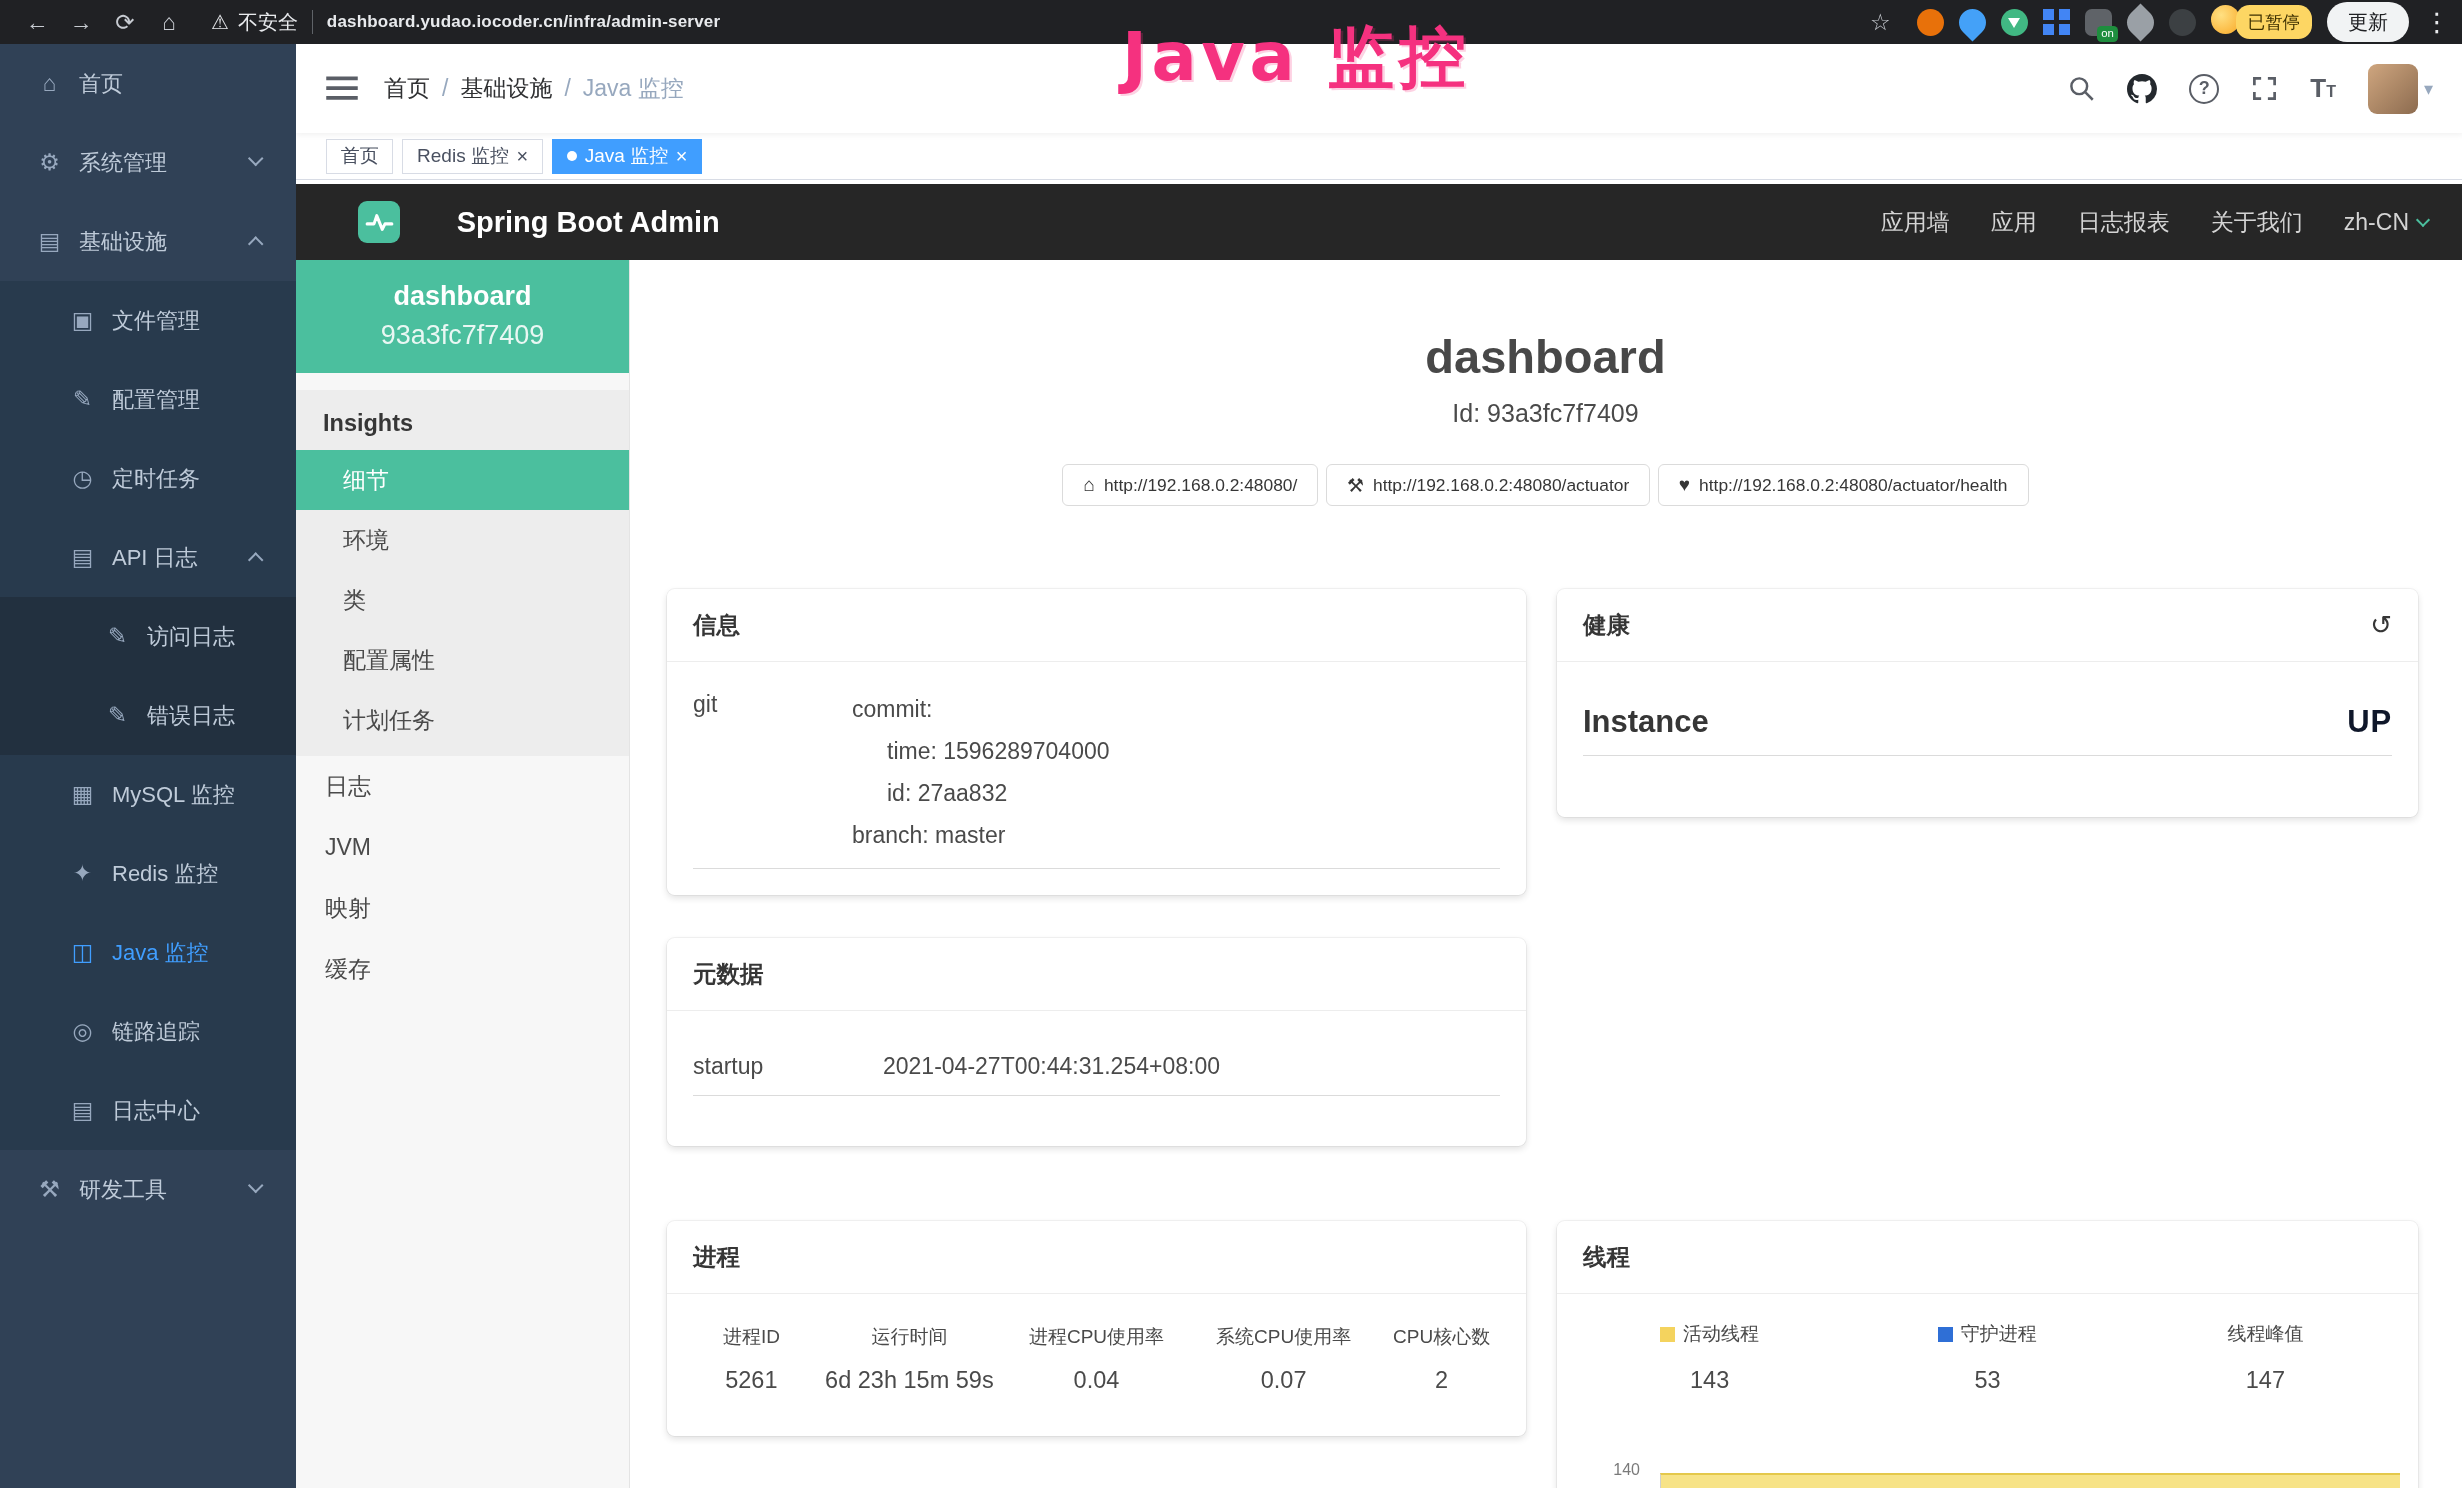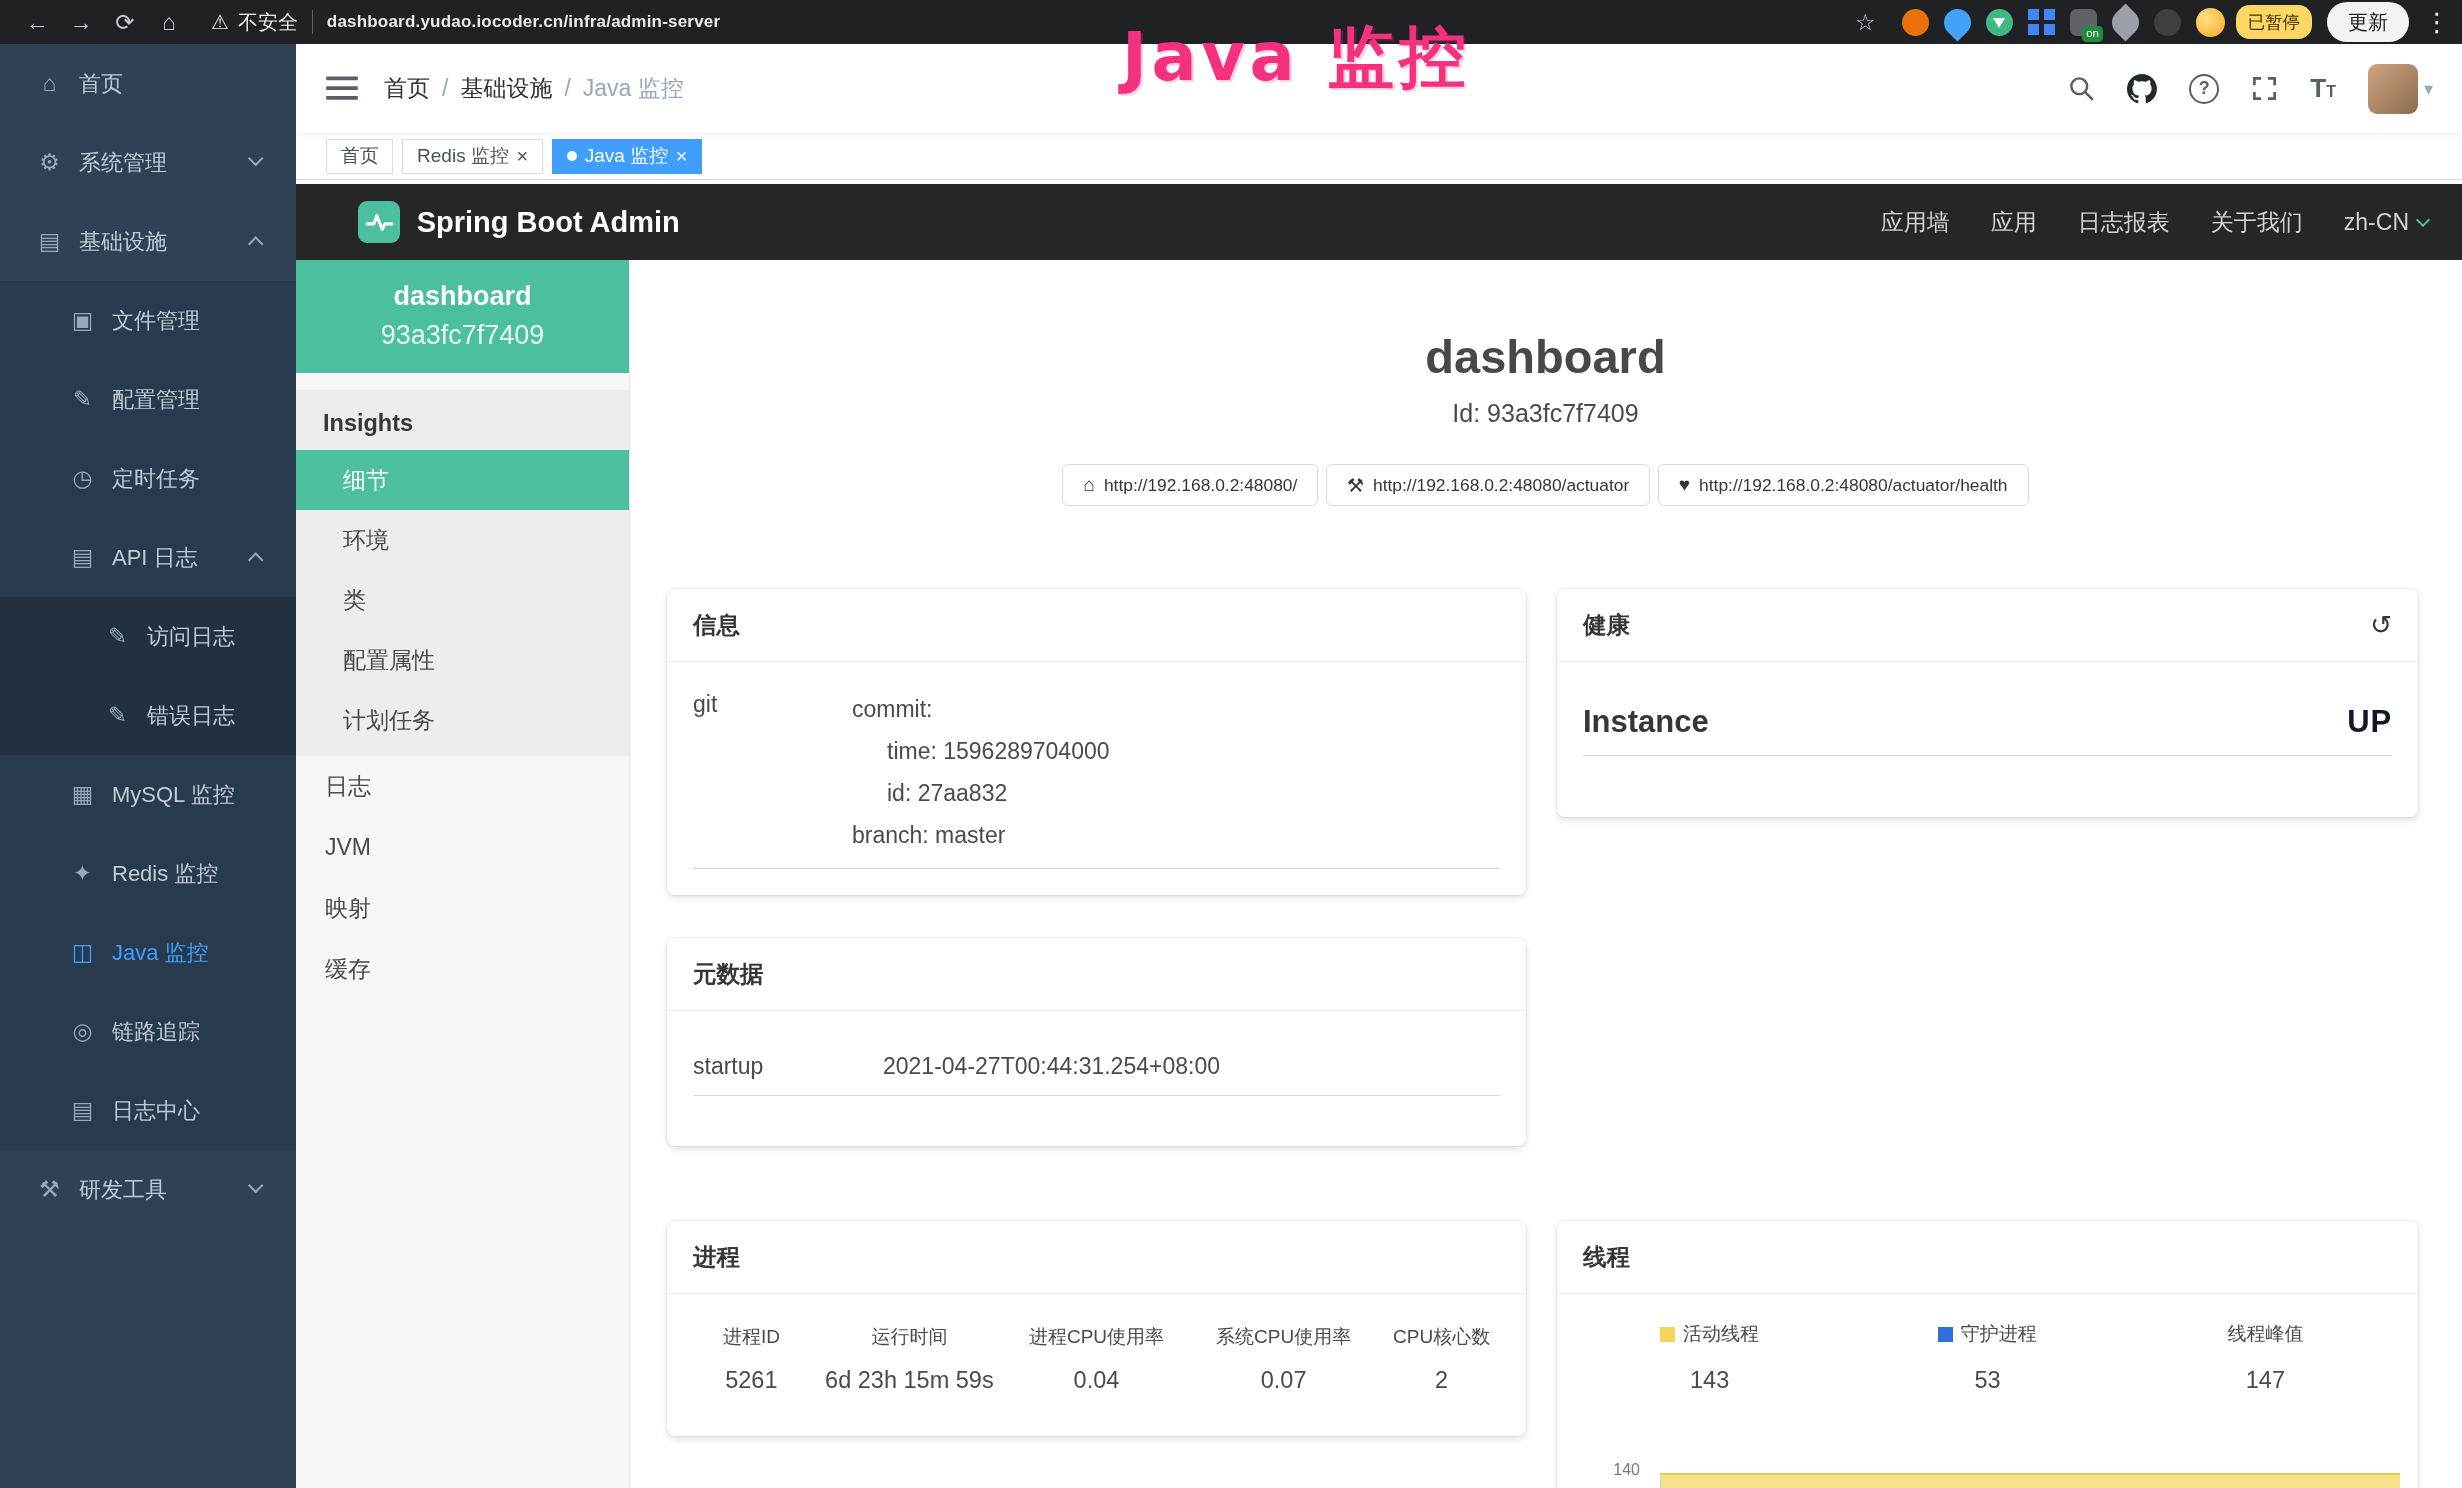--- a/index.html
+++ b/index.html
@@ -24,21 +24,21 @@
   .ext3::after { content:""; position:absolute; left:6.8px; top:9px; border-left:6.8px solid transparent; border-right:6.8px solid transparent; border-top:10px solid #fff; }
   .ext4 { background:
       linear-gradient(#4285f4,#4285f4) 0 0/11.4px 11.4px no-repeat,
       linear-gradient(#4285f4,#4285f4) 100% 0/11.4px 11.4px no-repeat,
       linear-gradient(#4285f4,#4285f4) 0 100%/11.4px 11.4px no-repeat,
       linear-gradient(#4285f4,#4285f4) 100% 100%/11.4px 11.4px no-repeat; border-radius:0; }
   .ext5 { background:#5f6368; }
   .on-pill { position:absolute; bottom:-6px; right:-6px; background:#1e8e3e; color:#fff; font-size:11.4px; line-height:1; padding:2.3px 4.6px; border-radius:4.6px; }
   .ext6 { background:#9aa0a6; border-radius:0 50% 0 50%; transform:rotate(45deg); }
   .ext7 { background:#3c4043; border-radius:50%; }
-  .profile-chip { display:flex; align-items:center; cursor:pointer;gap:15px; }
+  .profile-chip { display:flex; align-items:flex-start; cursor:pointer; }
   .face { width:29px; height:29px; border-radius:50%; background:radial-gradient(circle at 35% 35%, #ffe082, #f9a825); flex:0 0 auto; }
   .paused-pill { background:#fdd663; color:#3c2f00; font-size:17.4px; padding:4.6px 12px; border-radius:13.7px; margin-left:-4.6px; white-space:nowrap; }
   .update-pill { background:#f1f3f4; color:#202124; font-size:20px; padding:6.8px 21px; border-radius:758px; cursor:pointer; white-space:nowrap; }
   .kebab { color:#e8eaed; font-size:26px; width:23px; text-align:center; cursor:pointer; }
 
   
   #app-sidebar { position:absolute; left:0; top:44px; width:296px; height:1445px; background:#304156; z-index:10; }
   .logo-row { height:89px; display:flex; align-items:center; padding-left:26px; gap:16.7px; }
   .logo-avatar { width:49px; height:49px; border-radius:9px; background:linear-gradient(135deg,#f7d9d2,#e3a3ae 70%,#c98794); }
   .logo-title { color:#fff; font-weight:bold; font-size:23.5px; }
@@ -77,21 +77,21 @@
   #tag-bar { position:absolute; left:296px; top:133px; width:2167px; height:47px; background:#fff;
     border-bottom:1.5px solid #d8dce5; display:flex; align-items:center; padding-left:30px; z-index:4; }
   .tag { display:inline-flex; align-items:center; height:35px; padding:0 13.7px; border:1.5px solid #d8dce5;
     margin-right:9px; font-size:19px; color:#495060; background:#fff; cursor:pointer; gap:7.6px; white-space:nowrap; }
   .tag.active { background:#409eff; border-color:#409eff; color:#fff; }
   .tag .dot { width:10.6px; height:10.6px; border-radius:50%; background:#fff; }
   .tag .close { font-size:20px; line-height:1; }
 
   
   #sba-header { position:absolute; left:296px; top:184px; width:2167px; height:76px; background:#262626;
-    display:flex; align-items:center; padding:0 35px 0 62px; z-index:4; }
+    display:flex; align-items:center; padding:0 35px 0 62px; z-index:4;gap:40px; }
   .sba-logo { width:42px; height:42px; border-radius:9px; background:#4bbf9e; display:flex; align-items:center; justify-content:center; margin-right:16.7px; flex:0 0 auto; }
   .sba-brand { color:#fff; font-size:29px; font-weight:bold; white-space:nowrap; }
   .sba-nav { margin-left:auto; display:flex; align-items:center; gap:41px; font-size:23px; color:#d4d4d4; }
   .sba-nav .nav-item { cursor:pointer; white-space:nowrap; }
   .locale { display:flex; align-items:center; gap:9px; cursor:pointer; }
   .caret-green { width:10px; height:10px; border-right:2.3px solid #4bbf9e; border-bottom:2.3px solid #4bbf9e; transform:rotate(45deg); margin-top:-4.6px; }
 
   
   #instance-sidebar { position:absolute; left:296px; top:259px; width:334px; height:1229px; background:#f7f7f7; border-right:1.5px solid #e4e4e4; z-index:3; }
   .inst-head { height:114px; background:#4bbf9e; color:#fff; display:flex; flex-direction:column; align-items:center; justify-content:center; gap:7.6px; cursor:pointer; }

